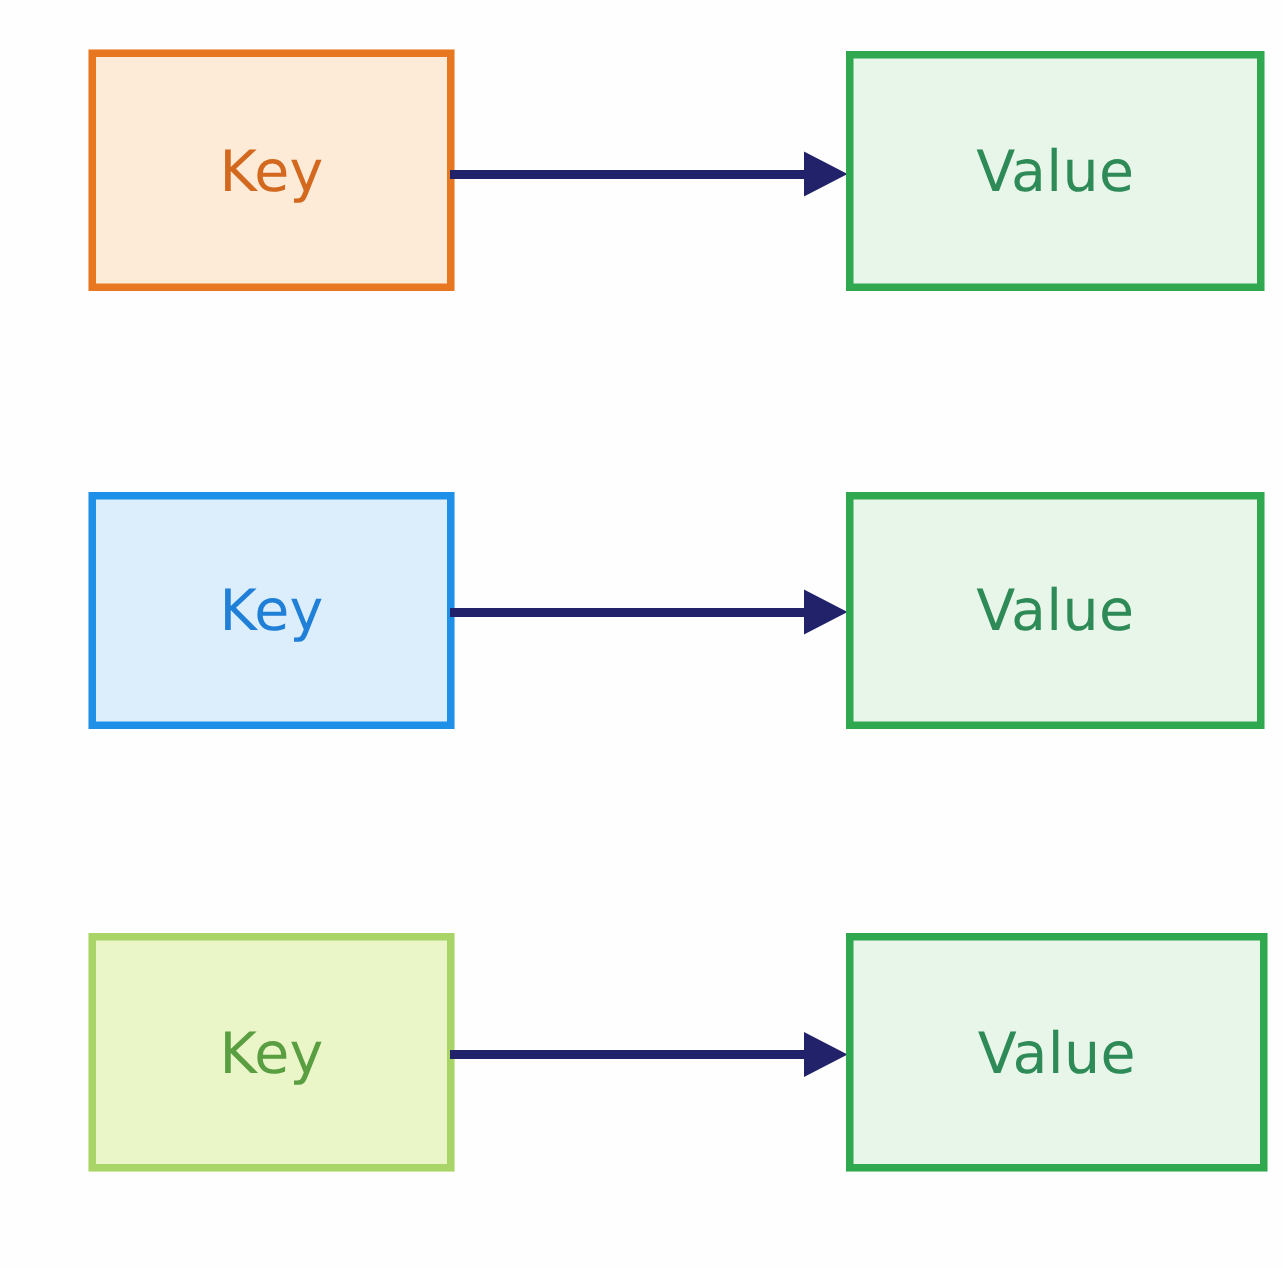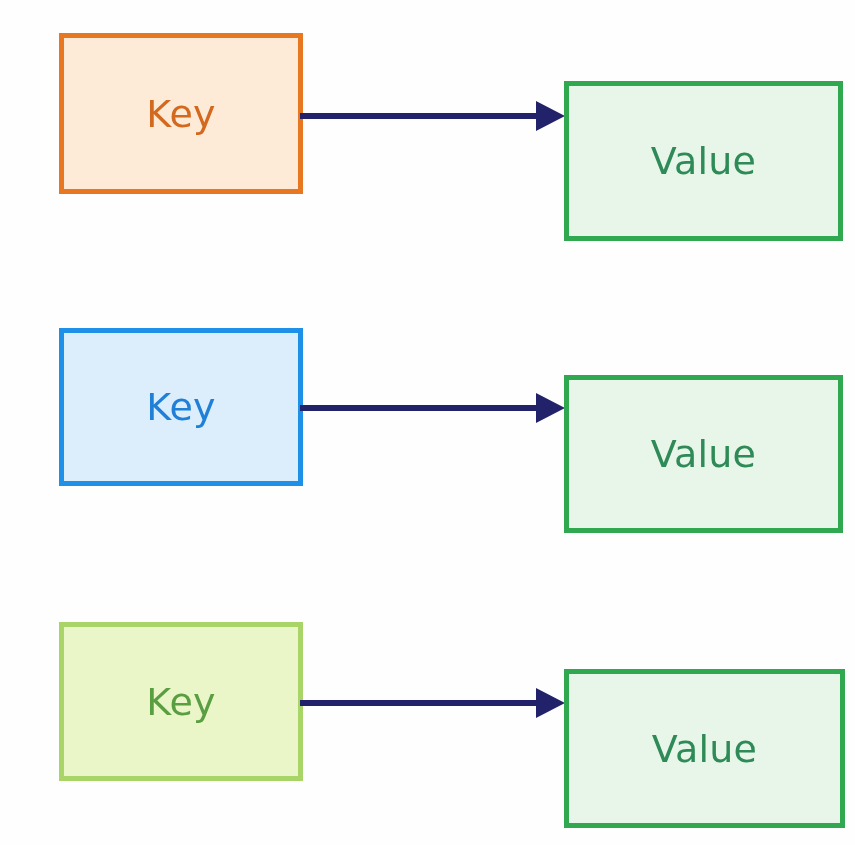--- a/index.html
+++ b/index.html
@@ -56,21 +56,20 @@
     border-color: #a8d468;
     background: #eaf5c8;
     color: #5a9e42;
   }
 
   
   .value-green {
     border-color: #2fa84f;
     background: #e8f5e9;
     color: #2e8b57;
-    margin-top: 47px;
   }
 
   
   .connector {
     position: absolute;
     overflow: visible;
   }
   .connector-line {
     stroke: #22226b;
     stroke-width: 6;

